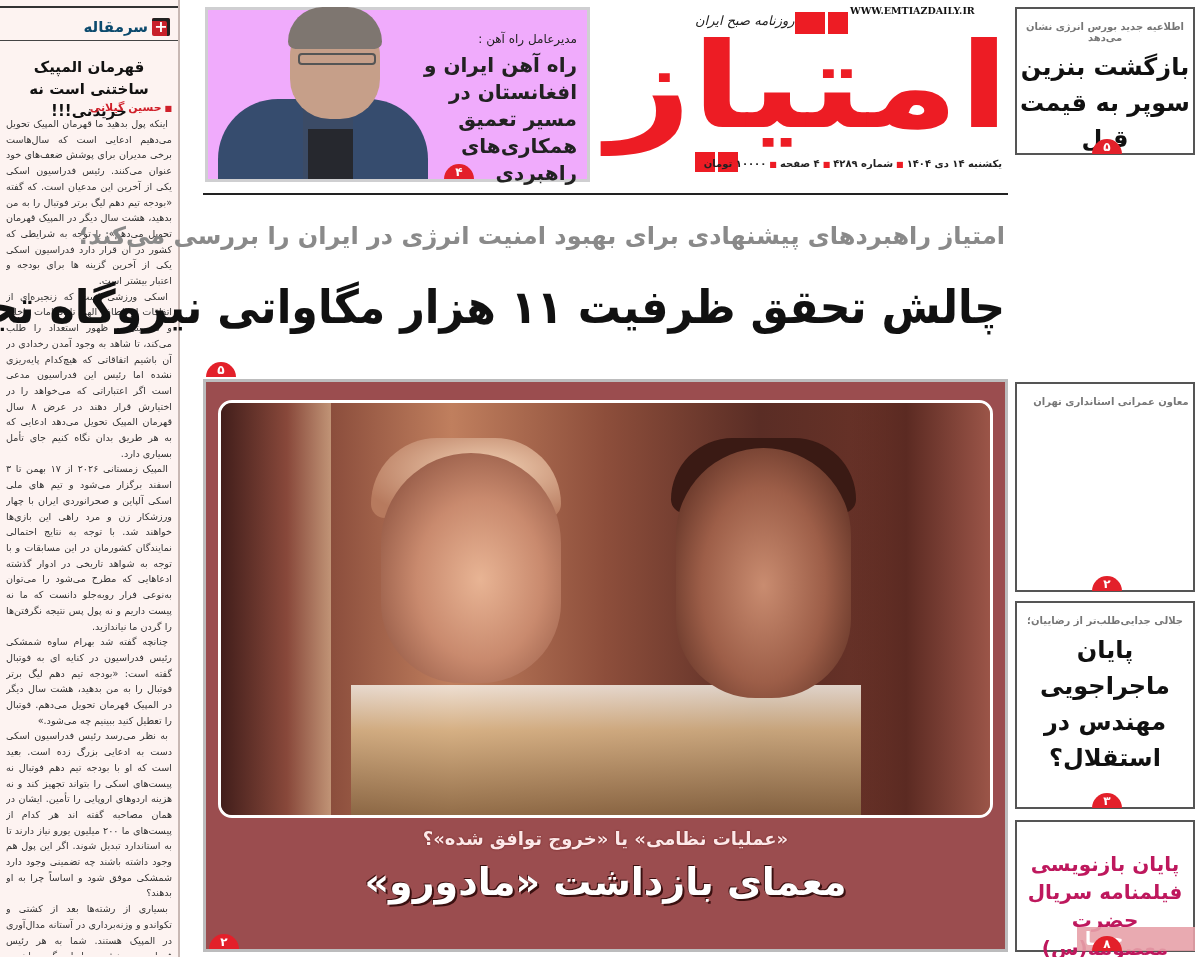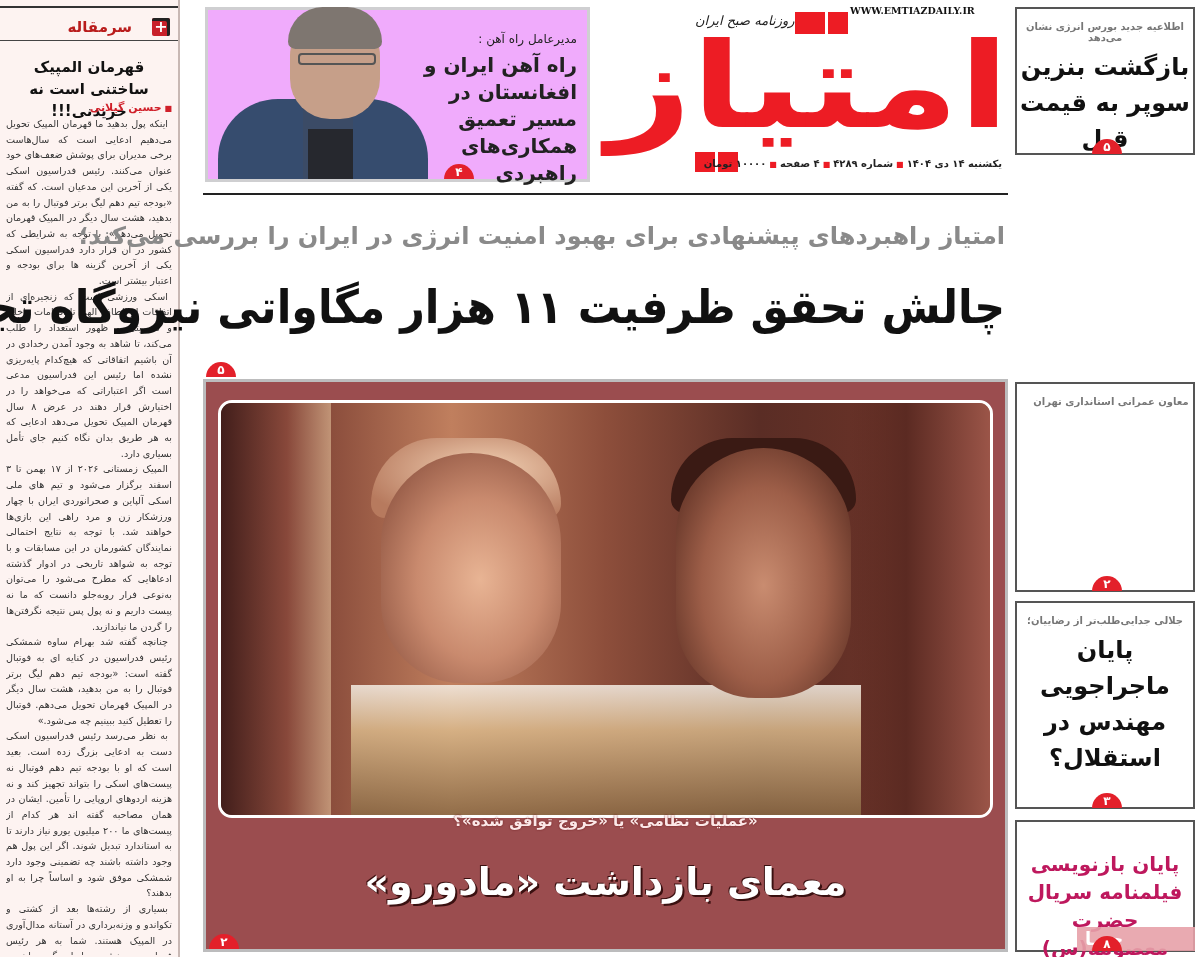--- a/index.html
+++ b/index.html
@@ -16,21 +16,21 @@
     
     #editorial {
       position: absolute; left: 0; top: 0; width: 180px; height: 957px;
       background: #fdf3f1; border-right: 2px solid #c8b8b4;
     }
     #editorial .topline { position: absolute; top: 6px; left: 0; right: 0; height: 2px; background: #333; }
     #editorial .head {
       position: absolute; top: 13px; left: 0; right: 0; height: 28px;
       border-bottom: 1px solid #444; display: flex; align-items: center; padding: 0 4px;
     }
-    #editorial .head .label { color: #b91c1c; font-weight: bold; font-size: 15px; margin-right: 20px; }
+    #editorial .head .label { color: #0c4a6e; font-weight: bold; font-size: 15px; margin-right: 4px; }
     #editorial .head .cross {
       width: 18px; height: 18px; background: #c8202a; color: #fff; font-size: 16px; line-height: 18px;
       text-align: center; font-weight: bold; margin-right: 4px; border-radius: 2px;
       box-shadow: -3px 3px 0 #222 inset;
     }
     #editorial .title {
       position: absolute; top: 56px; left: 4px; right: 4px; text-align: center;
       font-weight: bold; font-size: 15px; line-height: 22px; color: #111;
     }
     #editorial .author {
@@ -111,21 +111,21 @@
       position: absolute; left: 12px; top: 18px; width: 775px; height: 418px; border: 3px solid #fff; border-radius: 14px; overflow: hidden;
       background: linear-gradient(90deg, #5c2a26 0%, #7d4033 10%, #c07f5e 30%, #8d4e3b 50%, #5a2d25 70%, #6b3328 88%, #b06a55 100%);
     }
     #feature .flag-l { position: absolute; left: 0; top: 0; width: 110px; height: 100%; background: linear-gradient(90deg, #3d1c19, #8b4a3c 60%, #caa080); opacity: 0.85; }
     #feature .flag-r { position: absolute; right: 0; top: 0; width: 140px; height: 100%; background: linear-gradient(270deg, #9b5548, #5b2a22 60%, transparent); }
     #feature .face-l { position: absolute; left: 160px; top: 50px; width: 180px; height: 230px; background: radial-gradient(ellipse at 55% 55%, #e8b494 0%, #c98a6e 45%, #7b4232 100%); border-radius: 90px 90px 80px 80px; }
     #feature .hair-l { position: absolute; left: 150px; top: 35px; width: 190px; height: 80px; background: radial-gradient(ellipse at 60% 40%, #f3d2b5, #b77a5e 80%); border-radius: 95px 95px 20px 20px; }
     #feature .face-r { position: absolute; left: 455px; top: 45px; width: 175px; height: 250px; background: radial-gradient(ellipse at 50% 55%, #c98c70 0%, #9d5e48 50%, #4a2219 100%); border-radius: 88px 88px 80px 80px; }
     #feature .hair-r { position: absolute; left: 450px; top: 35px; width: 185px; height: 75px; background: #3a1a14; border-radius: 92px 92px 20px 20px; }
     #feature .ship { position: absolute; left: 130px; bottom: 0; width: 510px; height: 130px; background: linear-gradient(180deg, #f5efe6 0%, #d9b88a 35%, #8a6a45 100%); opacity: 0.85; }
-    #feature .kicker { position: absolute; left: 0; right: 0; top: 430px; text-align: center; color: #fce8e8; font-weight: bold; font-size: 15px; text-shadow: 0 0 2px #6a1a1a; }
+    #feature .kicker { position: absolute; left: 0; right: 0; top: 446px; text-align: center; color: #fce8e8; font-weight: bold; font-size: 18px; text-shadow: 0 0 2px #6a1a1a; }
     #feature .headline { position: absolute; left: 0; right: 0; top: 478px; text-align: center; color: #ffffff; font-weight: bold; font-size: 38px; text-shadow: 2px 2px 0 #3a1010, -1px -1px 0 #3a1010; }
     #feature .badge { left: 3px; bottom: 0; }
   </style>
 </head>
 <body>
 
 <div id="editorial">
   <div class="topline"></div>
   <div class="head">
     <span class="cross">+</span>

